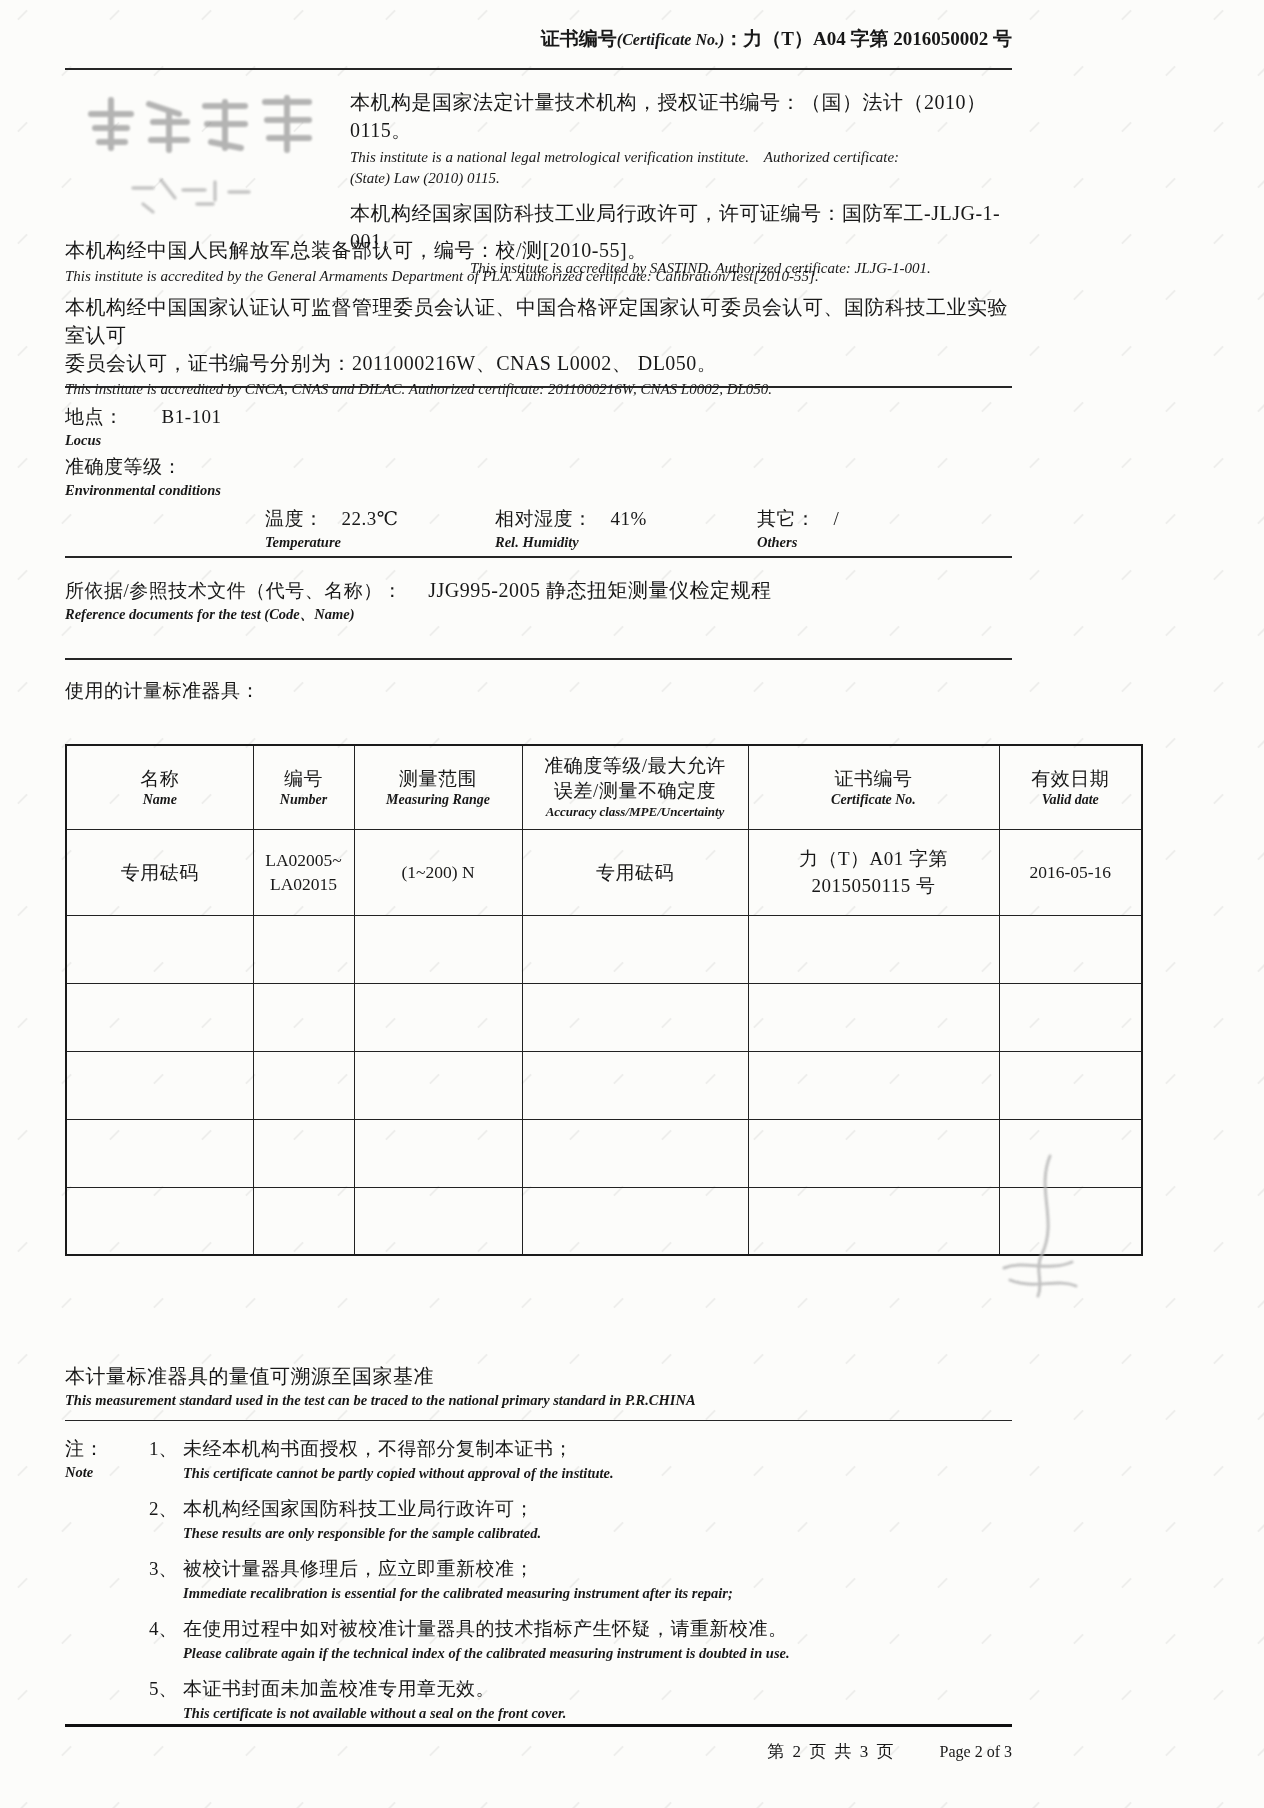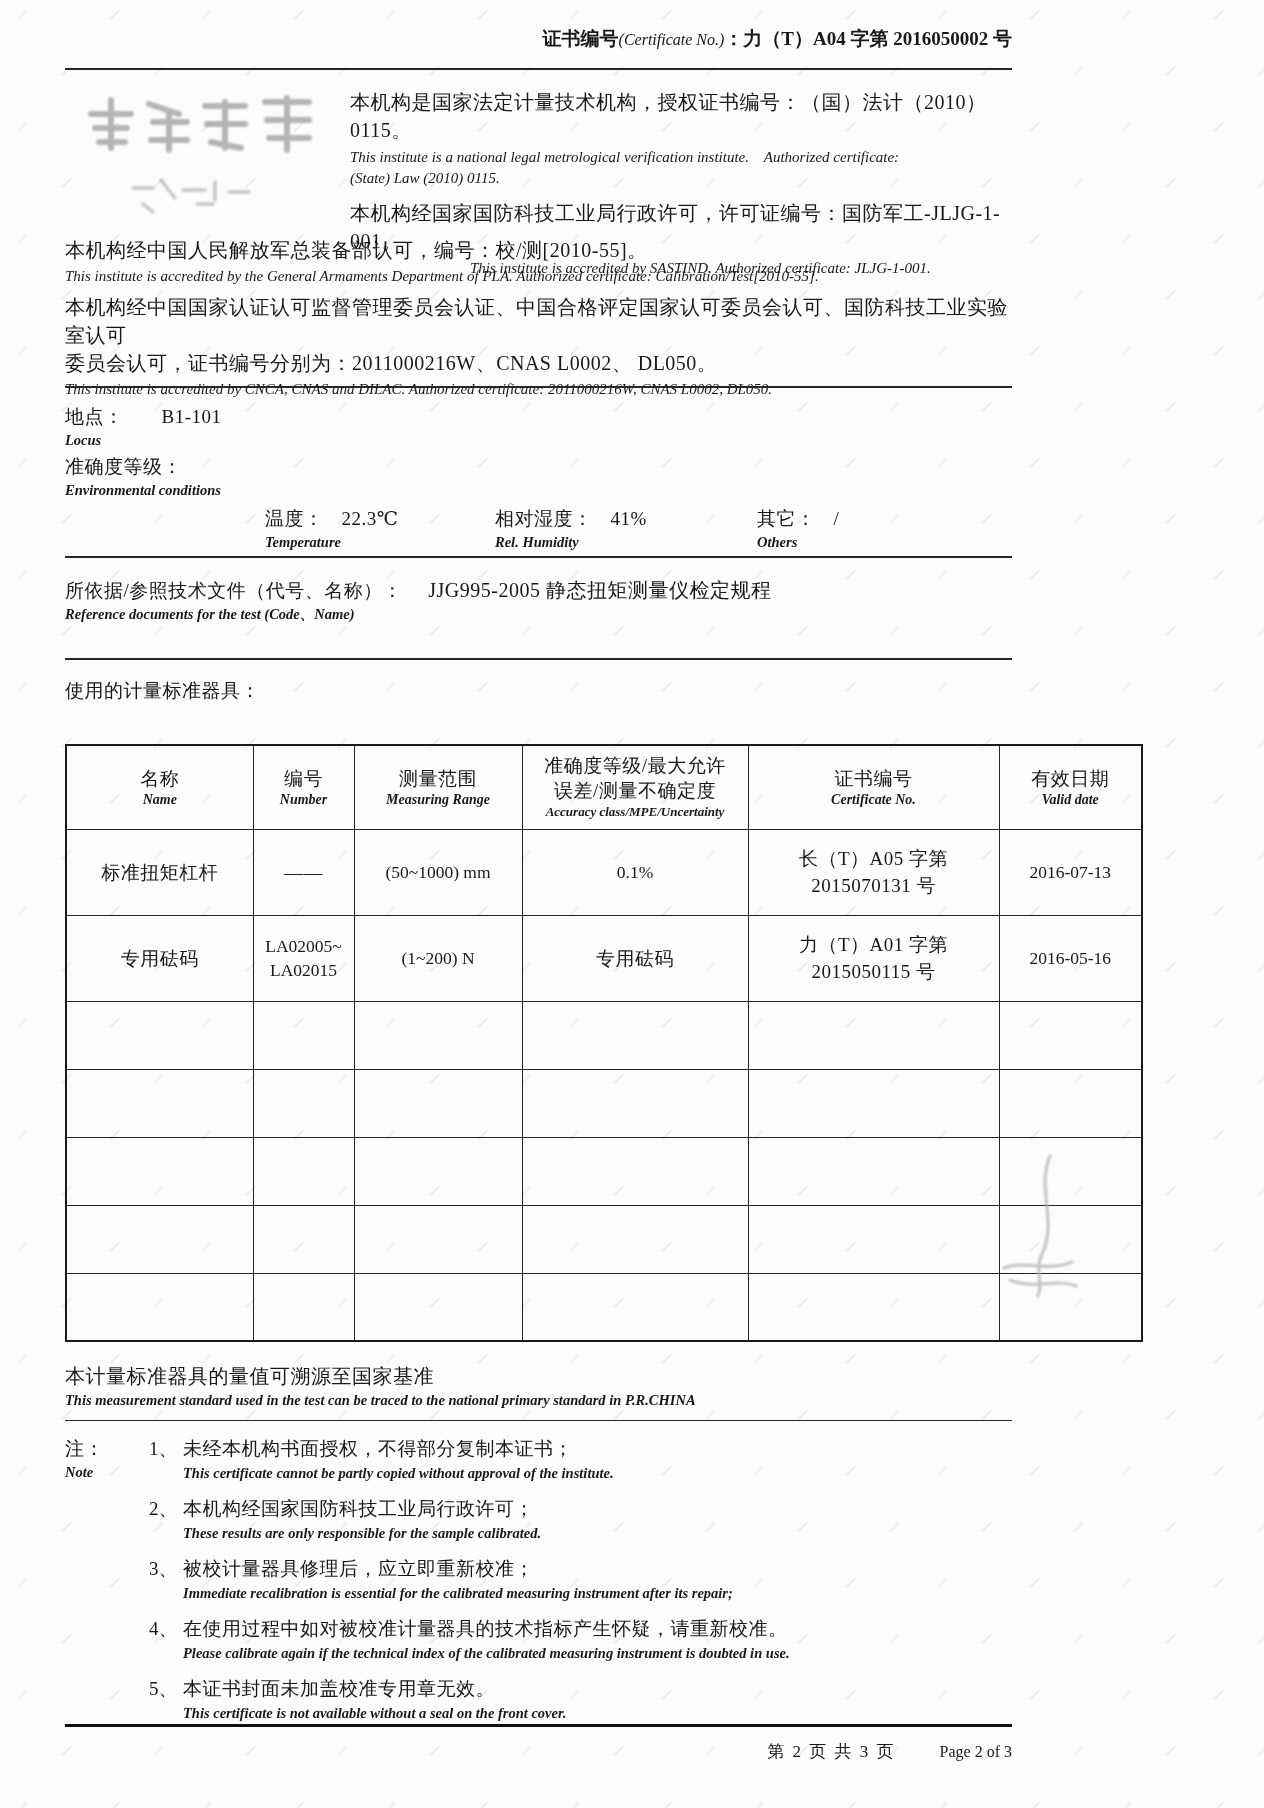--- a/index.html
+++ b/index.html
@@ -15,21 +15,21 @@
   .en{font-style:italic;font-size:15px;line-height:21px;}
   .en-b{font-style:italic;font-weight:bold;font-size:14.5px;line-height:20px;}
   .pre{white-space:pre-line;}
   .prewrap{white-space:pre-wrap;}
   .sec{position:absolute;left:65px;width:947px;}
   .rule{position:absolute;left:65px;width:947px;border-top:2px solid #262626;height:0;}
   .rule.thick{border-top:3px solid #101010;}
   
   .hdr{top:26px;text-align:right;}
   .hdr .cnpart{font-size:19px;font-weight:bold;}
-  .hdr .enpart{font-style:italic;font-size:16px;font-weight:normal;}
+  .hdr .enpart{font-style:italic;font-size:16px;font-weight:bold;}
   
   .intro{top:88px;display:flex;}
   .stampcol{width:285px;flex:none;position:relative;}
   .introtext{width:662px;flex:none;}
   .introtext .en{margin-top:3px;}
   .p2cn{margin-top:10px;}
   .p2en{margin-left:120px;}
   
   .paras{top:236px;}
   .paras .en{margin-top:2px;margin-bottom:6px;font-style:italic;}
@@ -667,29 +667,20 @@
         <th>
           <div class="hcn">证书编号</div>
           <div class="hen">Certificate No.</div>
         </th>
         <th>
           <div class="hcn">有效日期</div>
           <div class="hen">Valid date</div>
         </th>
       </tr>
       <tr class="drow">
-        <td class="cellcn">标准扭矩杠杆</td>
-        <td class="cellcn">——</td>
-        <td class="cellnum">(50~1000) mm</td>
-        <td class="cellnum">0.1%</td>
-        <td class="cellcn pre">长（T）A05 字第
-2015070131 号</td>
-        <td class="cellnum">2016-07-13</td>
-      </tr>
-      <tr class="drow">
         <td class="cellcn">专用砝码</td>
         <td class="cellnum pre">LA02005~
 LA02015</td>
         <td class="cellnum">(1~200)  N</td>
         <td class="cellcn">专用砝码</td>
         <td class="cellcn pre">力（T）A01 字第
 2015050115 号</td>
         <td class="cellnum">2016-05-16</td>
       </tr>
       <tr class="erow">

